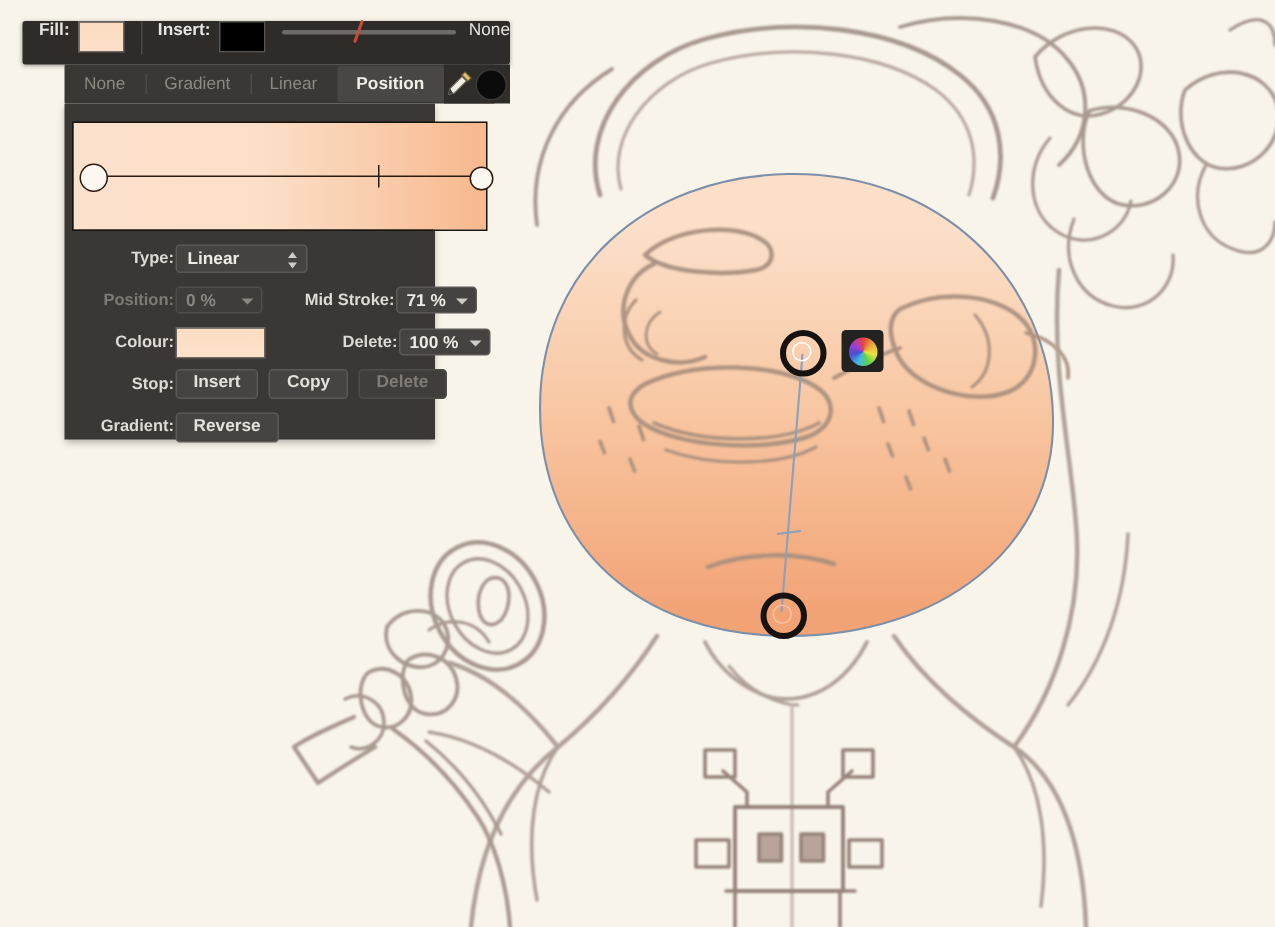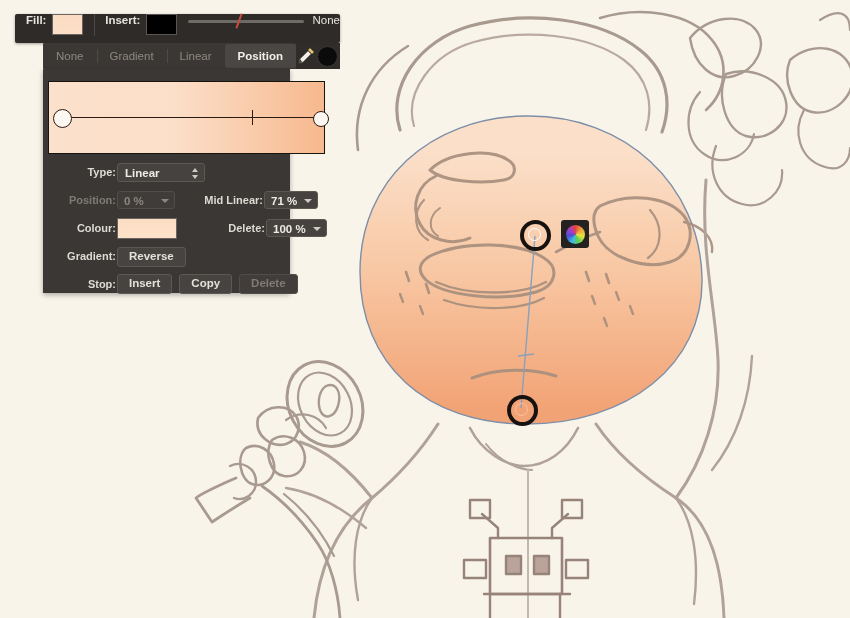--- a/index.html
+++ b/index.html
@@ -334,50 +334,50 @@
           <span class="arrows"></span>
         </span>
       </div>
 
       <div class="row">
         <span class="lbl dim" style="width:73px">Position:</span>
         <span class="dropdown dim ctrl" style="min-width:58px">
           <span>0 %</span>
           <span class="caret"></span>
         </span>
-        <span class="lbl" style="width:66px;margin-left:22px">Mid Linear:</span>
+        <span class="lbl" style="width:66px;margin-left:22px">Mid Stroke:</span>
         <span class="dropdown ctrl" style="min-width:52px">
           <span>71 %</span>
           <span class="caret"></span>
         </span>
       </div>
 
       <div class="row">
         <span class="lbl" style="width:73px">Colour:</span>
         <span class="colorfield ctrl"></span>
         <span class="lbl" style="width:63px;margin-left:25px">Delete:</span>
         <span class="dropdown ctrl" style="min-width:55px">
           <span>100 %</span>
           <span class="caret"></span>
         </span>
       </div>
 
       <div class="row">
-        <span class="lbl" style="width:73px">Gradient:</span>
-        <span class="ctrl">
-          <span class="btn">Reverse</span>
-        </span>
-      </div>
-
-      <div class="row">
         <span class="lbl" style="width:73px">Stop:</span>
         <span class="ctrl" style="display:flex;align-items:center">
           <span class="btn">Insert</span>
           <span class="btn">Copy</span>
           <span class="btn dim">Delete</span>
         </span>
       </div>
 
+      <div class="row">
+        <span class="lbl" style="width:73px">Gradient:</span>
+        <span class="ctrl">
+          <span class="btn">Reverse</span>
+        </span>
+      </div>
+
     </div>
   </div>
 
 
 </div>
 
 </body></html>

